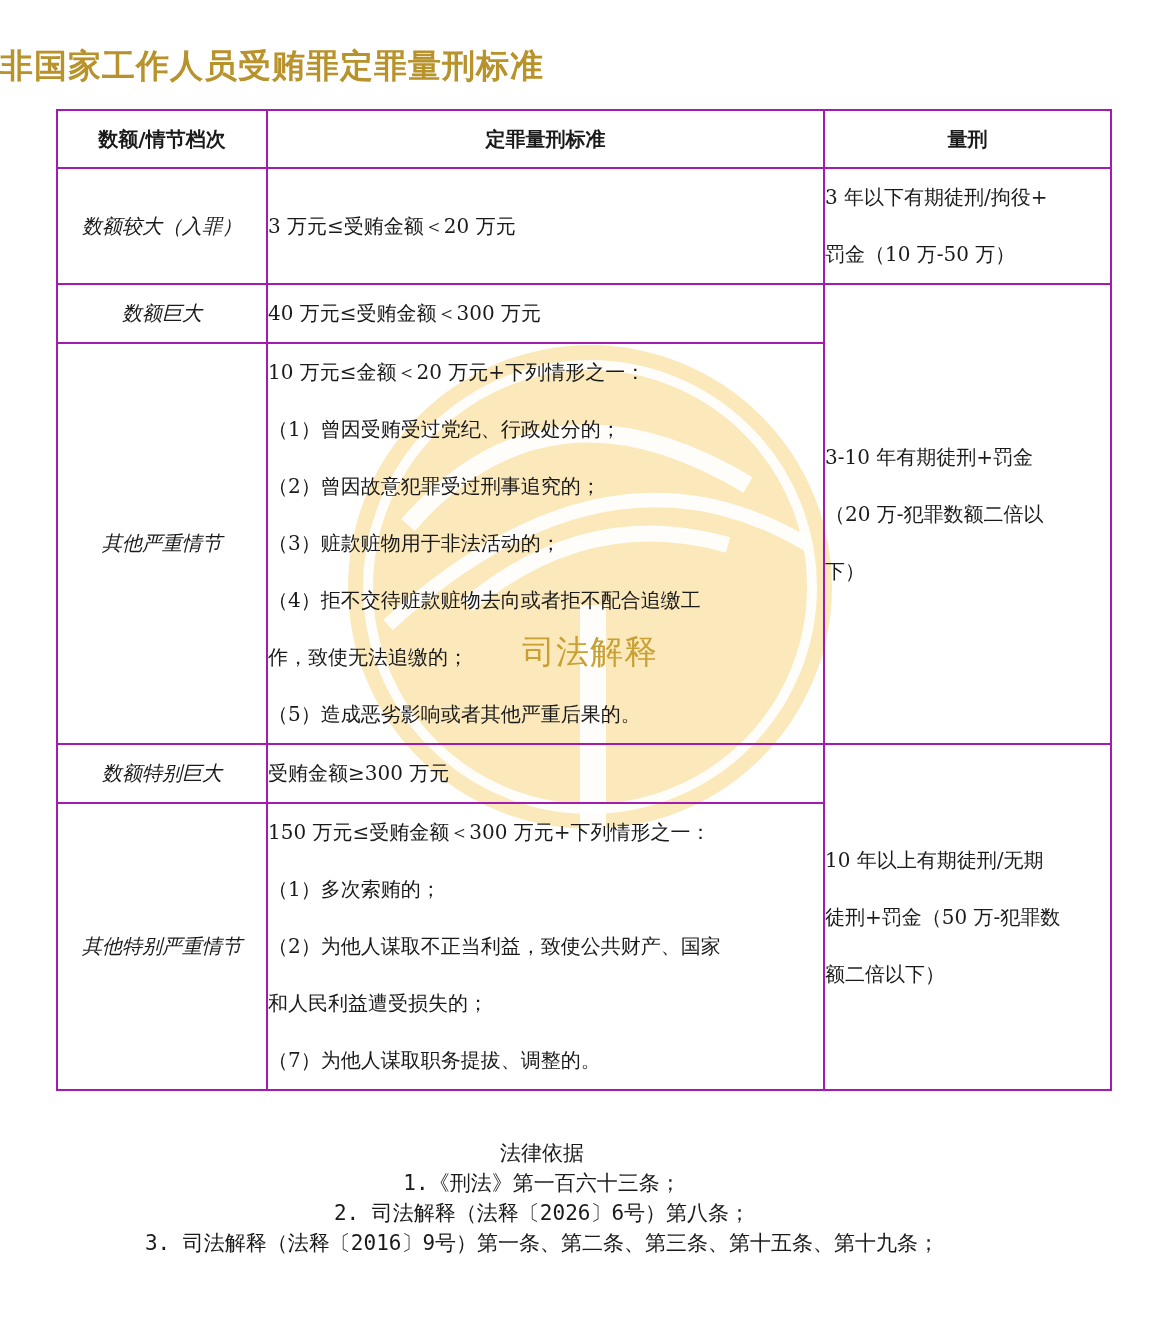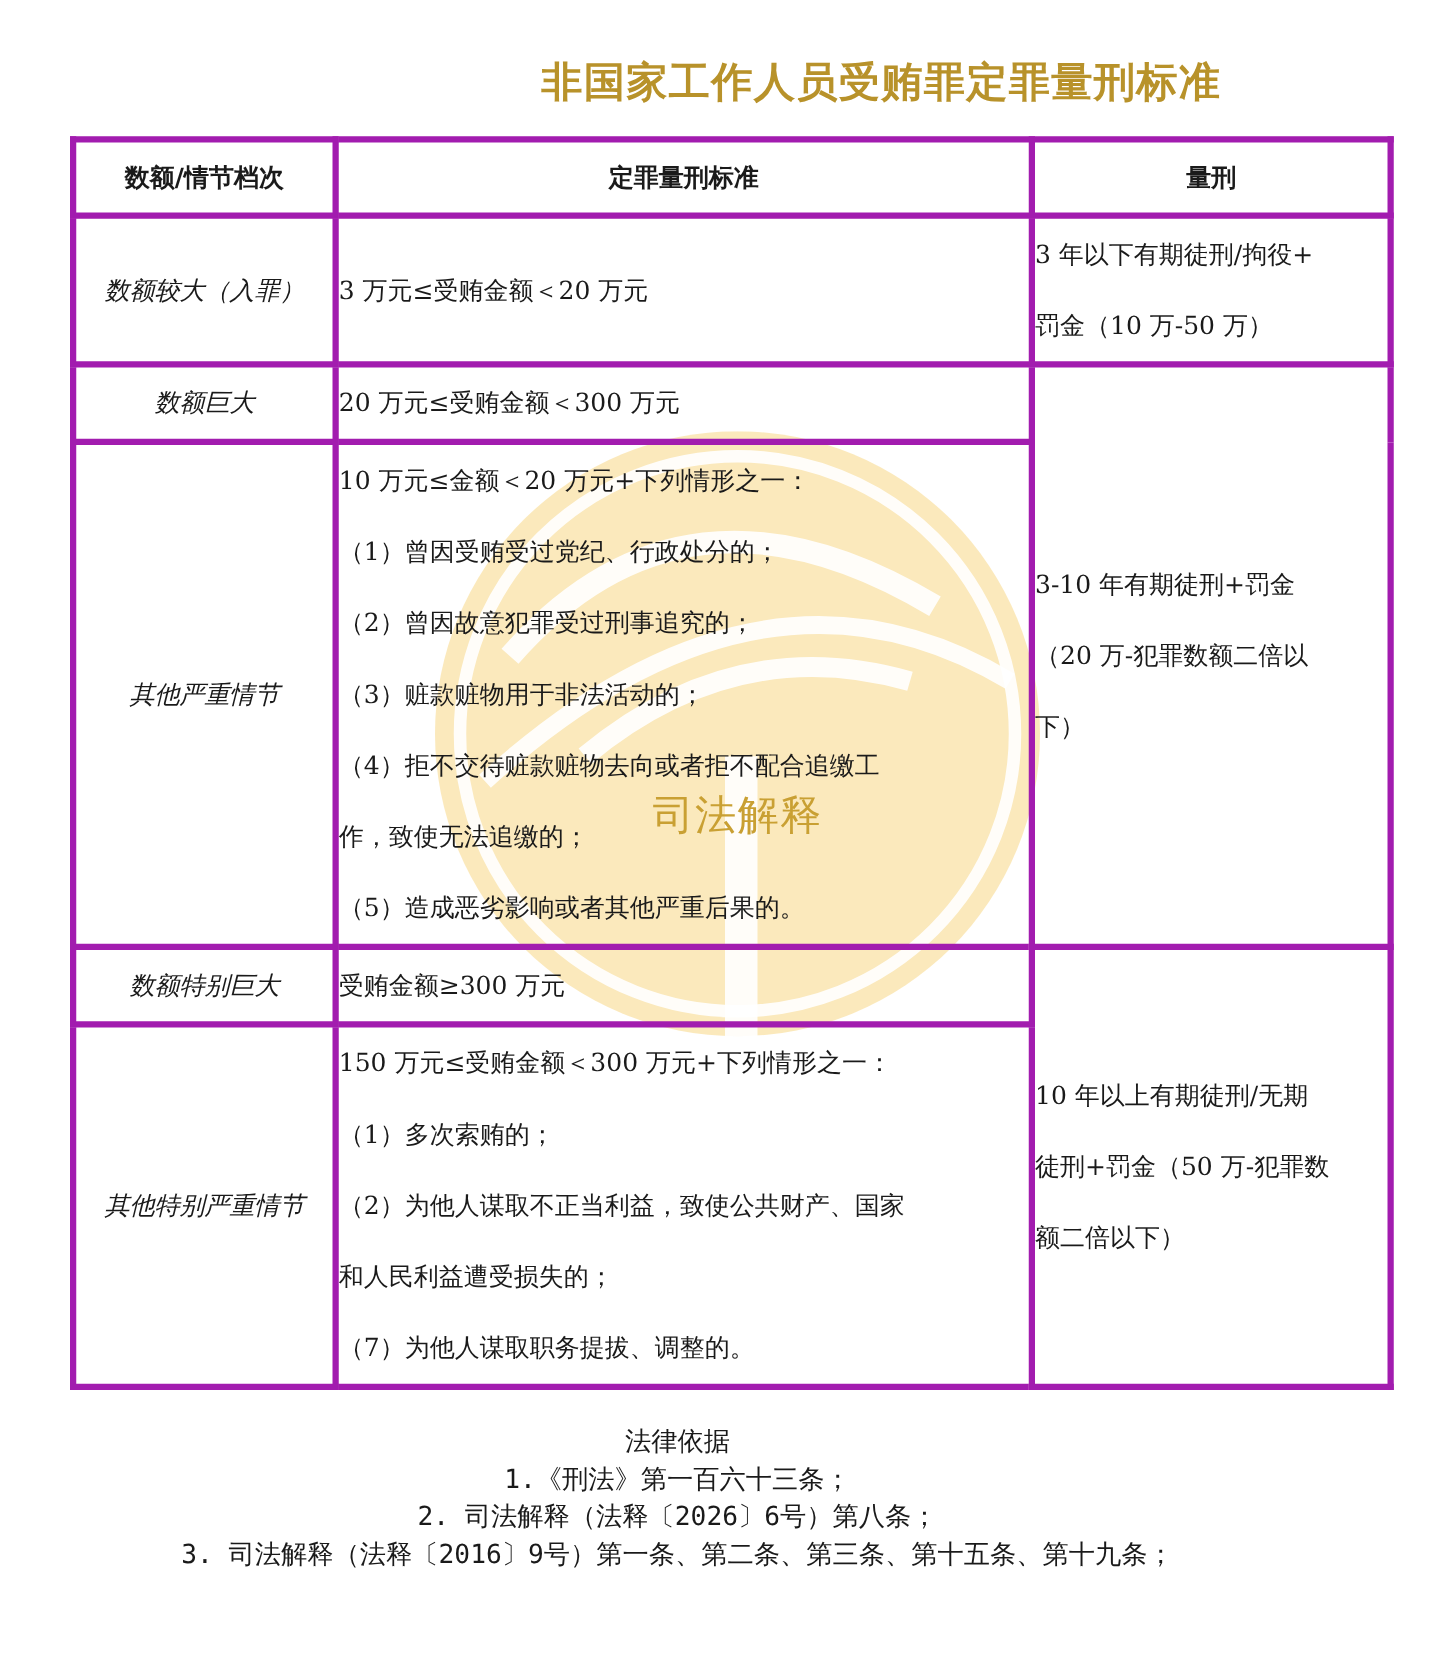--- a/index.html
+++ b/index.html
@@ -13,41 +13,41 @@
       position: relative;
       overflow: hidden;
       font-family: "DejaVu Serif", "Liberation Serif", serif;
       color: #1a1a1a;
     }
     .title {
       position: absolute;
       left: 0;
       top: 40px;
       width: 977px;
-      text-align: right;
+      text-align: left;
       font-family: "DejaVu Sans", "Liberation Sans", sans-serif;
       font-weight: bold;
       font-size: 33px;
       letter-spacing: 1px;
       color: #b8922a;
       line-height: 52px;
     }
     table.grid {
       position: absolute;
       left: 56px;
       top: 109px;
       width: 1054px;
       border-collapse: collapse;
       table-layout: fixed;
       font-size: 20px;
       z-index: 1;
       background: transparent;
     }
     table.grid td, table.grid th {
-      border: 5px solid #a21caf;
+      border: 2px solid #a21caf;
       vertical-align: middle;
       padding: 0;
     }
     th {
       font-family: "DejaVu Sans", "Liberation Sans", sans-serif;
       font-weight: bold;
       font-size: 20px;
       height: 56px;
       text-align: center;
     }
@@ -139,21 +139,21 @@
         <span class="line">3 万元≤受贿金额＜20 万元</span>
       </td>
       <td class="pen">
         <span class="line">3 年以下有期徒刑/拘役+</span>
         <span class="line">罚金（10 万-50 万）</span>
       </td>
     </tr>
     <tr class="row-h2">
       <td class="cat">数额巨大</td>
       <td class="std">
-        <span class="line">20 万元≤受贿金额＜300 万元</span>
+        <span class="line">40 万元≤受贿金额＜300 万元</span>
       </td>
       <td class="pen" rowspan="2">
         <span class="line">3-10 年有期徒刑+罚金</span>
         <span class="line">（20 万-犯罪数额二倍以</span>
         <span class="line">下）</span>
       </td>
     </tr>
     <tr class="row-h3">
       <td class="cat">其他严重情节</td>
       <td class="std">

